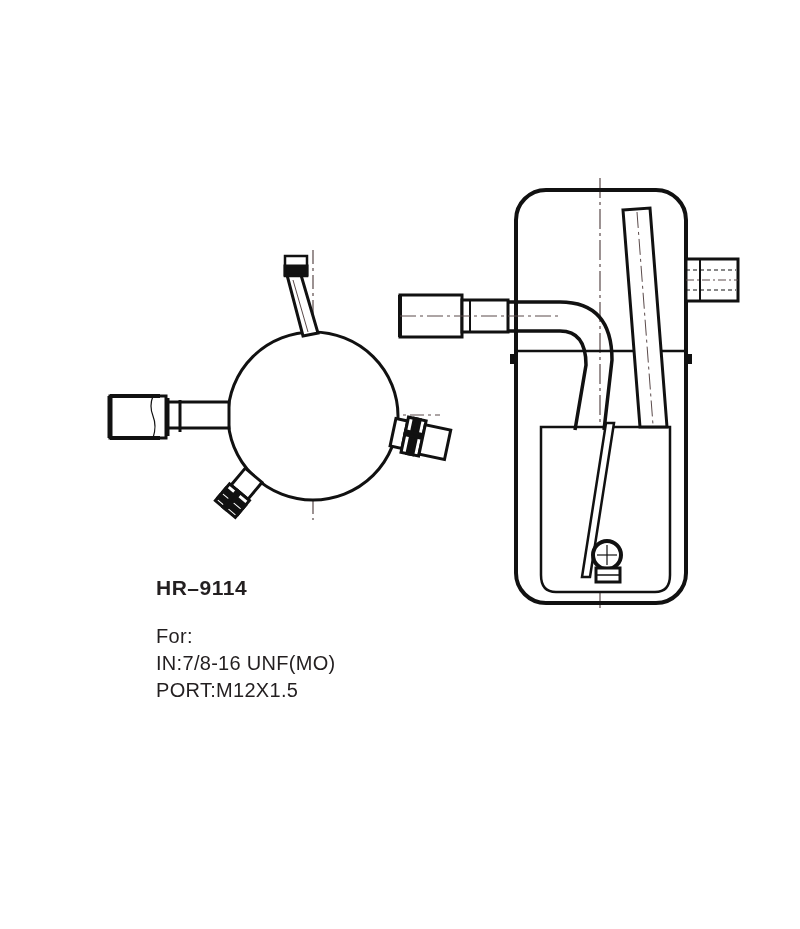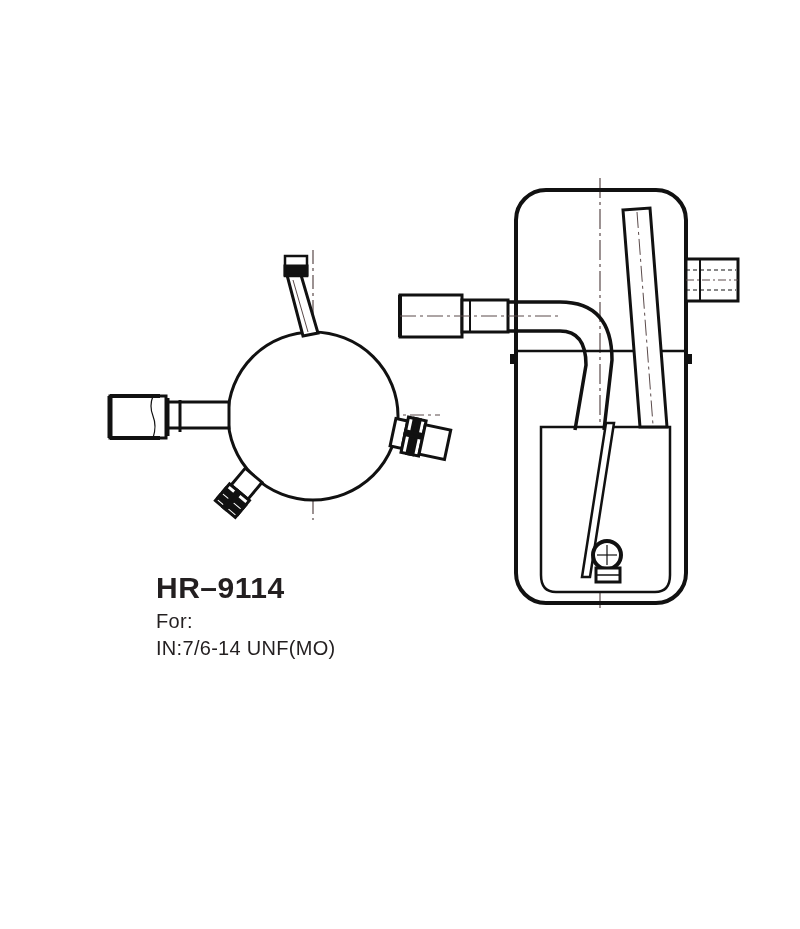--- a/index.html
+++ b/index.html
@@ -2,21 +2,21 @@
 <html><head>
   <meta charset="utf-8">
   <style>
     html, body { margin: 0; padding: 0; background: #ffffff; }
     body { width: 800px; height: 929px; position: relative; overflow: hidden; }
     #drawing { position: absolute; left: 0; top: 0; width: 800px; height: 929px; }
     .spec {
       position: absolute; left: 156px; top: 570px;
       font-family: "Liberation Sans", sans-serif; color: #231f20;
     }
-    .spec .model { font-weight: bold; font-size: 30px; letter-spacing: 0.5px; line-height: 36px; margin-bottom: 2px; }
+    .spec .model { font-weight: bold; font-size: 21px; letter-spacing: 0.5px; line-height: 36px; margin-bottom: 17px; }
     .spec .line { font-size: 20px; line-height: 27px; letter-spacing: 0.3px; }
   </style>
 </head>
 <body>
 
 <svg id="drawing" viewBox="0 0 800 929" xmlns="http://www.w3.org/2000/svg">
 
   <g fill="none" stroke="#111" stroke-width="3">
 
     <g stroke="#5a4a4a" stroke-width="1.2" stroke-dasharray="14 4 3 4">
@@ -104,14 +104,15 @@
       <line x1="607" y1="545" x2="607" y2="565" stroke-width="1.2"></line>
       <rect x="596" y="568" width="24" height="14" fill="#fff" stroke-width="3"></rect>
       <line x1="597" y1="575" x2="619" y2="575" stroke-width="1.5"></line>
     </g>
   </g>
 </svg>
 
 <div class="spec">
   <div class="model">HR–9114</div>
   <div class="line">For:</div>
-  <div class="line">IN:7/6-14 UNF(MO)</div>
+  <div class="line">IN:7/8-16 UNF(MO)</div>
+  <div class="line">PORT:M12X1.5</div>
 </div>
 
 </body></html>

